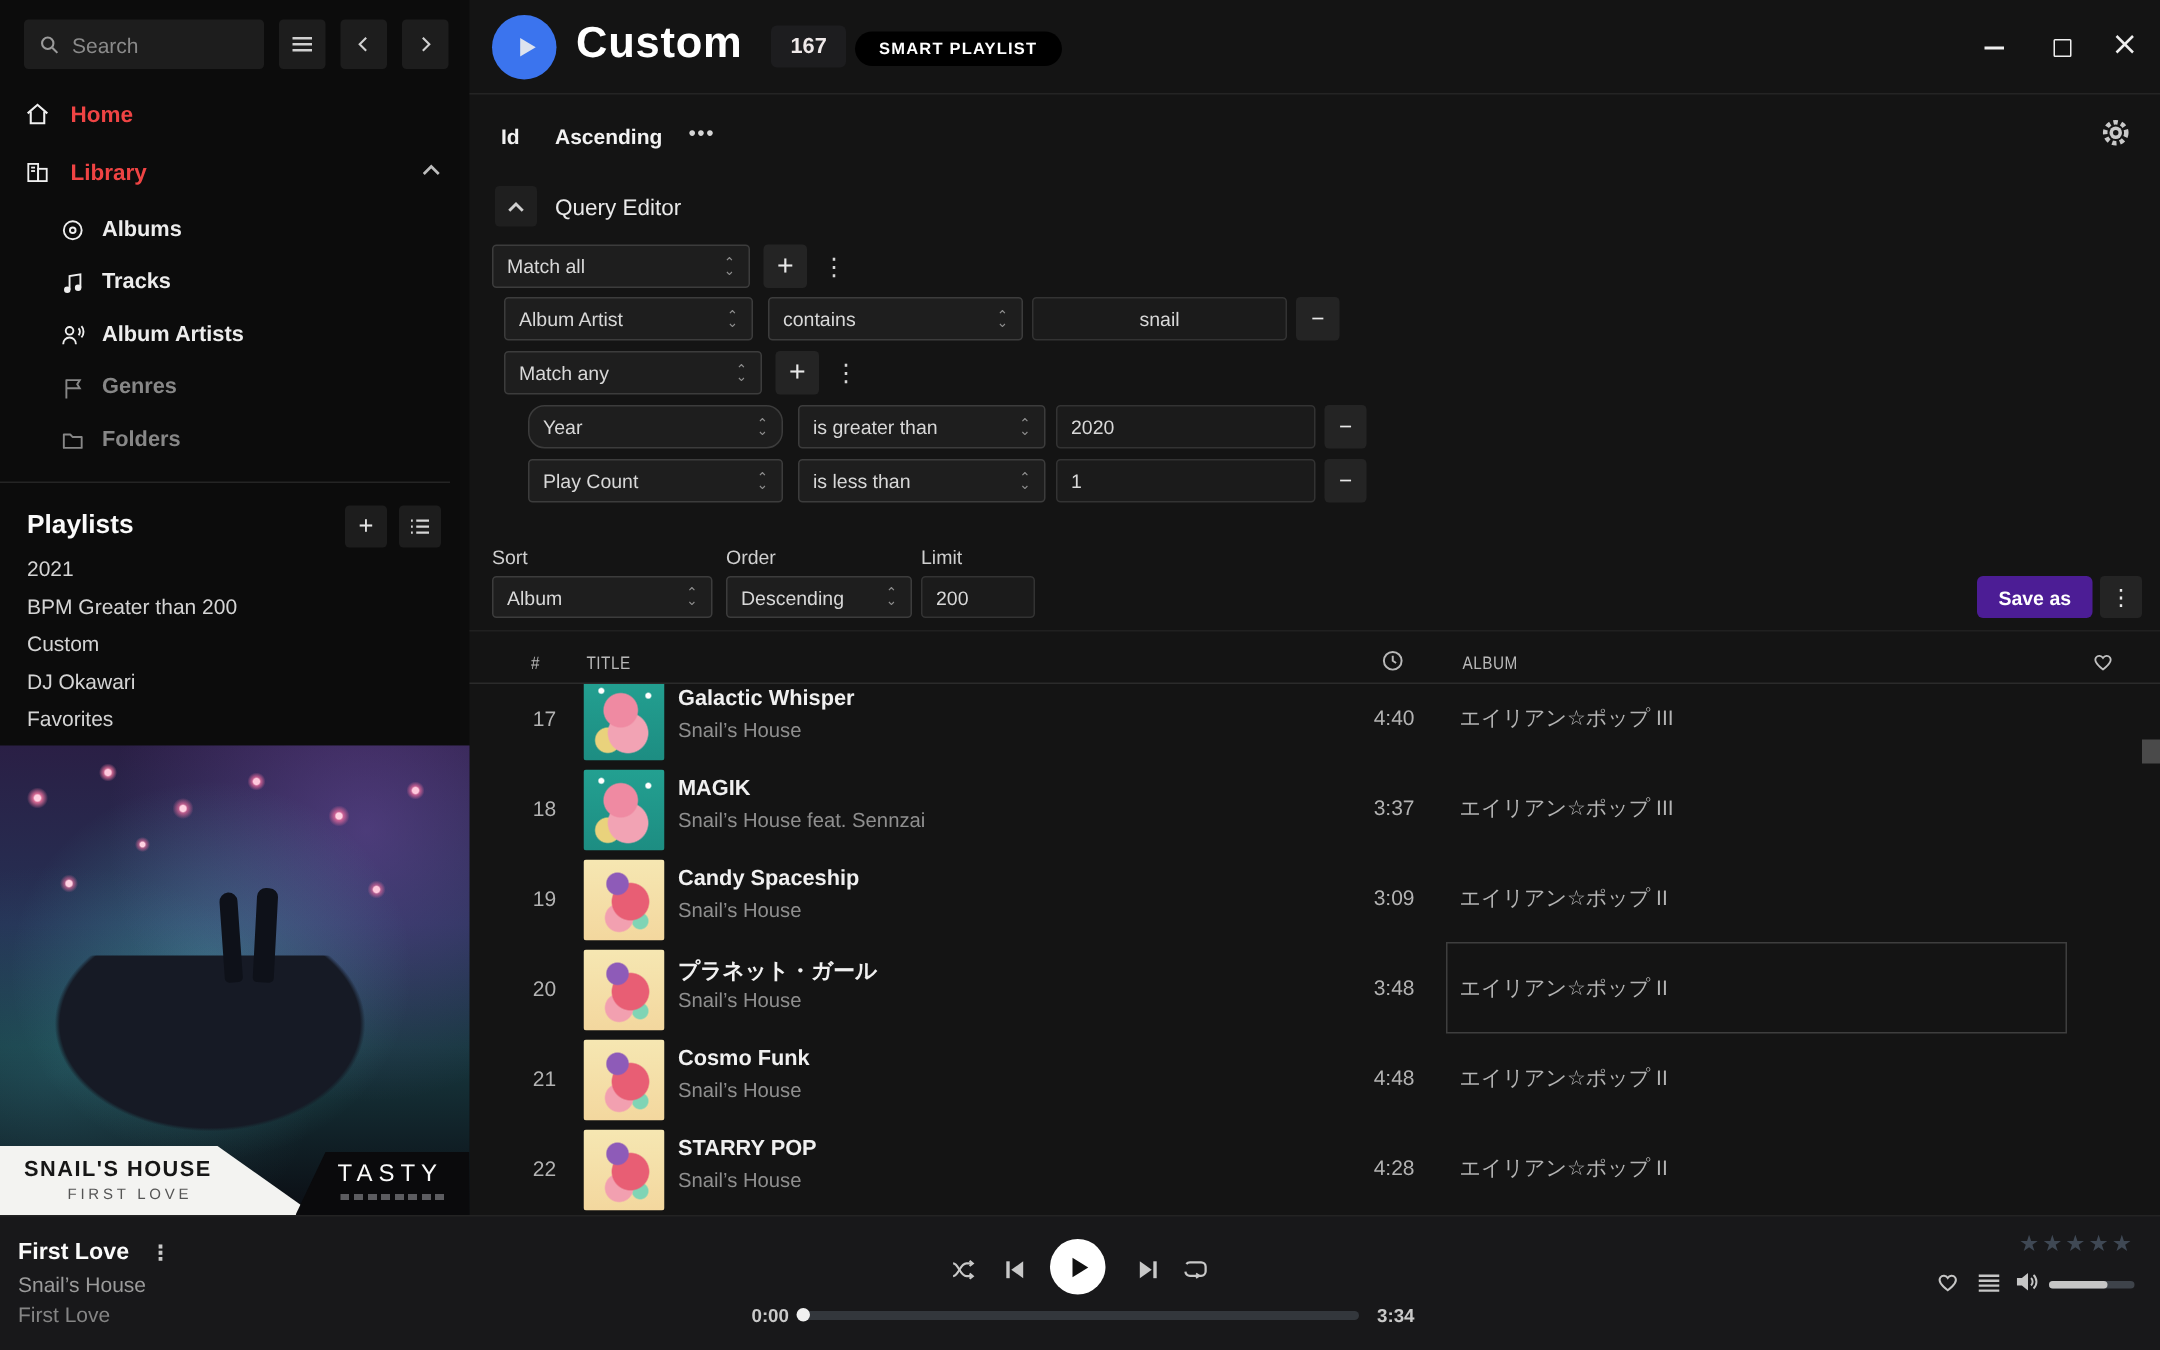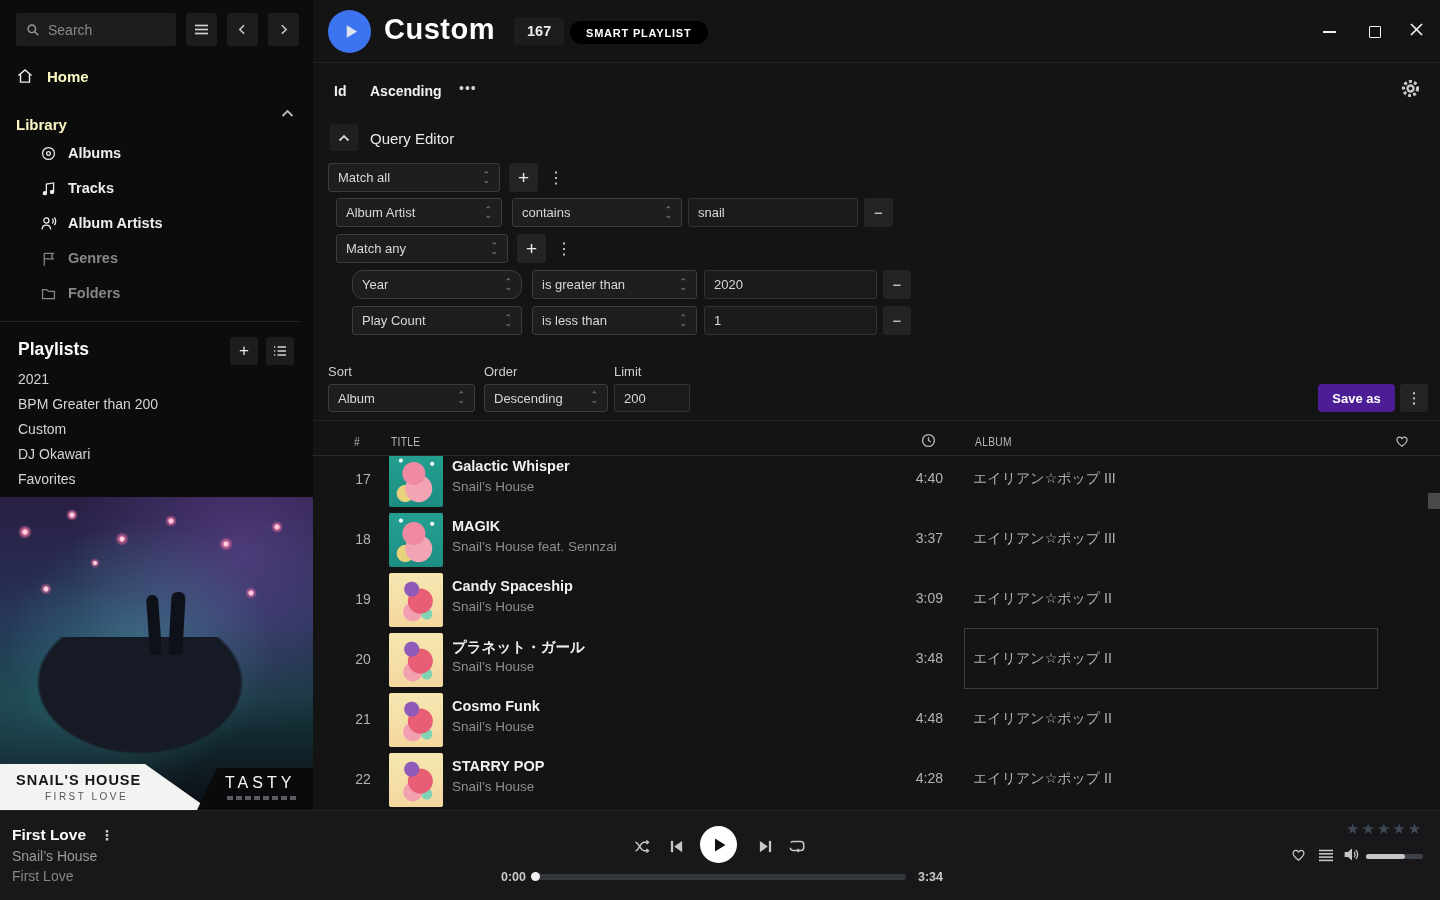--- a/index.html
+++ b/index.html
@@ -13,21 +13,21 @@
   
   .sidebar { position:absolute; left:0; top:0; width:313px; height:810px; background:#0c0c0c; }
   .searchbox { position:absolute; left:16px; top:13px; width:160px; height:33px; background:#1d1d1d;
     border-radius:3px; display:flex; align-items:center; gap:8px; padding:0 10px; }
   .searchbox input { background:transparent; border:none; outline:none; color:#cfcfcf; font-size:14px; width:110px;
     font-family:inherit; }
   .searchbox input::placeholder { color:#8a8a8a; }
   .sq-btn { position:absolute; top:13px; width:31px; height:33px; background:#1d1d1d; border:none; border-radius:3px;
     display:flex; align-items:center; justify-content:center; cursor:pointer; }
   .side-row { position:absolute; left:16px; height:24px; display:flex; align-items:center; gap:13px;
-    font-size:15px; font-weight:700; color:#fef9c3; cursor:pointer; }
+    font-size:15px; font-weight:700; color:#ef4444; cursor:pointer; }
   .side-sub { position:absolute; left:40px; height:24px; display:flex; align-items:center; gap:11px;
     font-size:14.5px; font-weight:700; color:#ededed; cursor:pointer; }
   .side-sub.muted { color:#878787; }
   .divider-h { position:absolute; height:1px; background:#252525; }
   .pl-title { position:absolute; left:18px; top:339px; font-size:17.5px; font-weight:800; color:#fafafa; }
   .pl-item { position:absolute; left:18px; font-size:14px; color:#d4d4d4; cursor:pointer; }
 
   
   .artwork { position:absolute; left:0; top:497px; width:313px; height:313px; overflow:hidden;
     background:
@@ -158,21 +158,21 @@
         </svg>
     </button>
 
     <div class="side-row" style="top:64px;">
       <svg width="18" height="18" viewBox="0 0 22 22" fill="none" stroke="#f0f0f0" stroke-width="1.7">
           <path d="M3 10.5 L11 3.5 L19 10.5"></path>
           <path d="M5.5 9 V18.5 H16.5 V9"></path>
         </svg>
       <span>Home</span>
     </div>
-    <div class="side-row" style="top:103px;flex-direction:column;">
+    <div class="side-row" style="top:103px;">
       <svg width="18" height="18" viewBox="0 0 22 22" fill="none" stroke="#f0f0f0" stroke-width="1.5">
           <rect x="3.5" y="4" width="8" height="14"></rect>
           <rect x="11.5" y="8" width="7" height="10"></rect>
           <line x1="5.8" y1="7" x2="9" y2="7"></line>
           <line x1="5.8" y1="9.8" x2="9" y2="9.8"></line>
         </svg>
       <span>Library</span>
     </div>
     <svg class="abs" style="left:281px;top:109px;" width="13" height="9" viewBox="0 0 13 9" fill="none" stroke="#bdbdbd" stroke-width="1.8">
         <polyline points="1.5,7 6.5,2 11.5,7"></polyline>
@@ -315,21 +315,21 @@
         <i>⌄</i>
       </span>
   </div>
   <div class="sel" style="left:512px;top:198px;width:170px;">
     <span>contains</span>
     <span class="carets">
         <i>⌃</i>
         <i>⌄</i>
       </span>
   </div>
-  <input class="inp" style="left: 688px; top: 198px; width: 170px;" value="snail">
+  <input class="inp" style="left: 688px; top: 198px; width: 170px; text-align: center;" value="snail">
   <button class="icon-btn" style="left:864px;top:198px;width:29px;height:29px;font-size:15px;">
       <span>−</span>
     </button>
 
   <div class="sel" style="left:336px;top:234px;width:172px;">
     <span>Match any</span>
     <span class="carets">
         <i>⌃</i>
         <i>⌄</i>
       </span>

